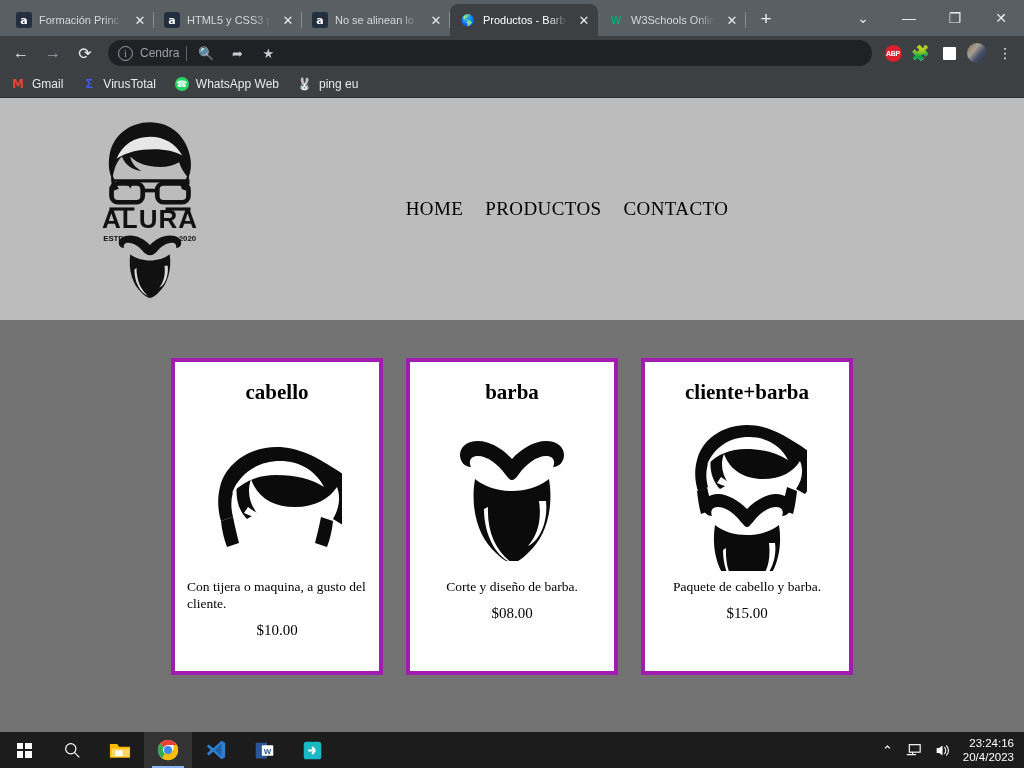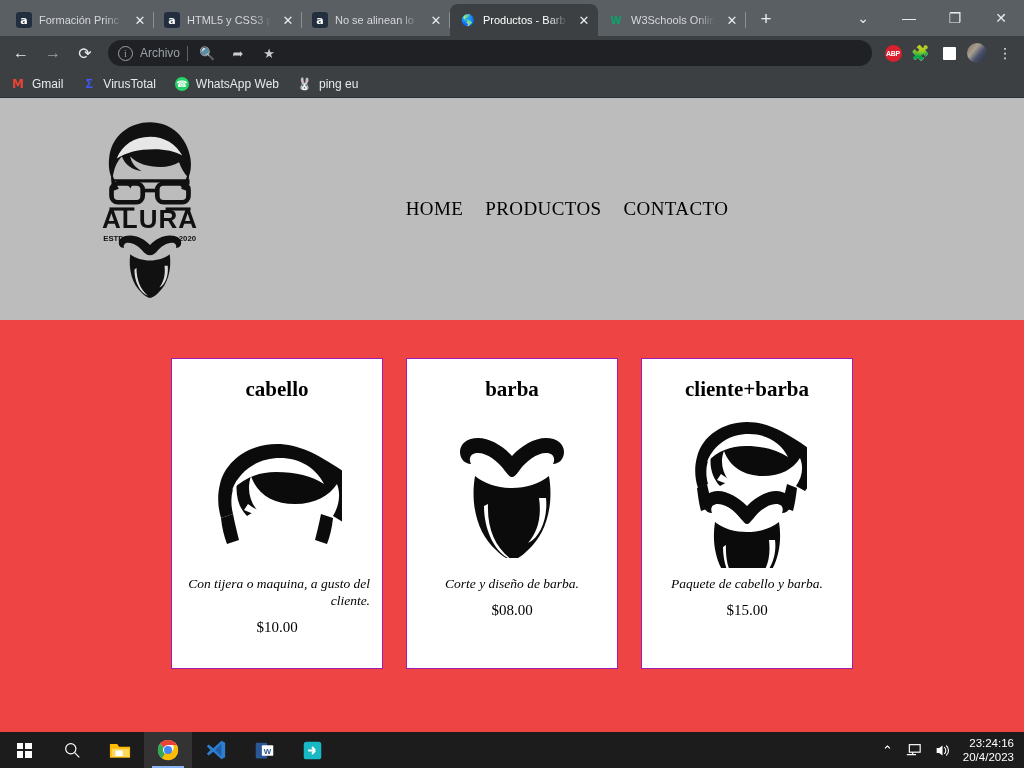--- a/index.html
+++ b/index.html
@@ -79,41 +79,41 @@
   .bm { display: flex; align-items: center; gap: 6px; color: #e8eaed; font-size: 12px; }
   .bm .bmico { width: 16px; height: 16px; display: flex; align-items: center; justify-content: center;
     font-size: 12px; flex: 0 0 16px; }
   .ico-gmail { color: #ea4335; font-weight: bold; font-family: "DejaVu Sans", sans-serif; }
   .ico-vt { color: #3d5afe; font-weight: bold; font-size: 14px; }
   .ico-wa { width: 14px; height: 14px; border-radius: 50%; background: #25d366; color: #fff;
     font-size: 9px; display: flex; align-items: center; justify-content: center; }
   .ico-ping { font-size: 12px; }
 
   
-  .viewport { flex: 1 1 auto; background: #ef4444; overflow: hidden; }
+  .viewport { flex: 1 1 auto; background: #737373; overflow: hidden; }
   .site-header {
     height: 222px; background: #bcbcbc; display: flex; align-items: center;
     padding: 0 60px 0 0; position: relative;
   }
   .logo-wrap { width: 300px; display: flex; justify-content: center; align-items: center; }
   .logo { width: 104px; height: 182px; }
   .site-nav { flex: 1 1 auto; display: flex; justify-content: center; gap: 22px;
     font-family: "Liberation Serif", serif; font-size: 19px; color: #000; letter-spacing: 0.4px;
     padding-right: 130px; }
   .site-nav a { color: #000; text-decoration: none; }
 
   .products { display: flex; justify-content: center; gap: 23px; padding-top: 38px; }
-  .card { width: 212px; border: 1px solid #a21caf; background: #fff;
+  .card { width: 212px; border: 4px solid #a21caf; background: #fff;
     display: flex; flex-direction: column; align-items: center; padding: 18px 12px 14px; }
   .card.tall { padding-bottom: 32px; }
   .card h2 { font-family: "Liberation Serif", serif; font-size: 21px; font-weight: bold;
     color: #000; margin-bottom: 6px; }
   .card .art { height: 150px; display: flex; align-items: center; justify-content: center; margin: 10px 0 8px; }
   .card .desc { font-family: "Liberation Serif", serif; font-size: 13.5px; color: #000;
-    text-align: right; line-height: 1.25; font-style: italic; }
+    text-align: left; line-height: 1.25; }
   .card .price { font-family: "Liberation Serif", serif; font-size: 15px; font-weight: normal;
     color: #000; margin-top: 9px; }
 
   
   #taskbar { position: absolute; left: 0; bottom: 0; width: 1024px; height: 36px;
     background: #1c1c1c; display: flex; align-items: center; }
   .tb-item { width: 48px; height: 36px; display: flex; align-items: center; justify-content: center;
     position: relative; }
   .tb-item.active { background: #333333; }
   .tb-item.active::after { content: ""; position: absolute; bottom: 0; left: 8px; right: 8px;
@@ -173,21 +173,21 @@
     </div>
   </div>
 
   <div class="toolbar">
     <div class="navbtn">←</div>
     <div class="navbtn fwd">→</div>
     <div class="navbtn">⟳</div>
 
     <div class="omnibox">
       <span class="omni-info">i</span>
-      <span class="omni-scheme">Archivo</span>
+      <span class="omni-scheme">Cendra</span>
       <span class="omni-sep"></span>
       <span class="omni-icon">🔍</span>
       <span class="omni-icon">➦</span>
       <span class="omni-icon">★</span>
     </div>
 
     <div class="tb-icon">
       <span class="abp">ABP</span>
     </div>
     <div class="tb-icon puzzle">🧩</div>

